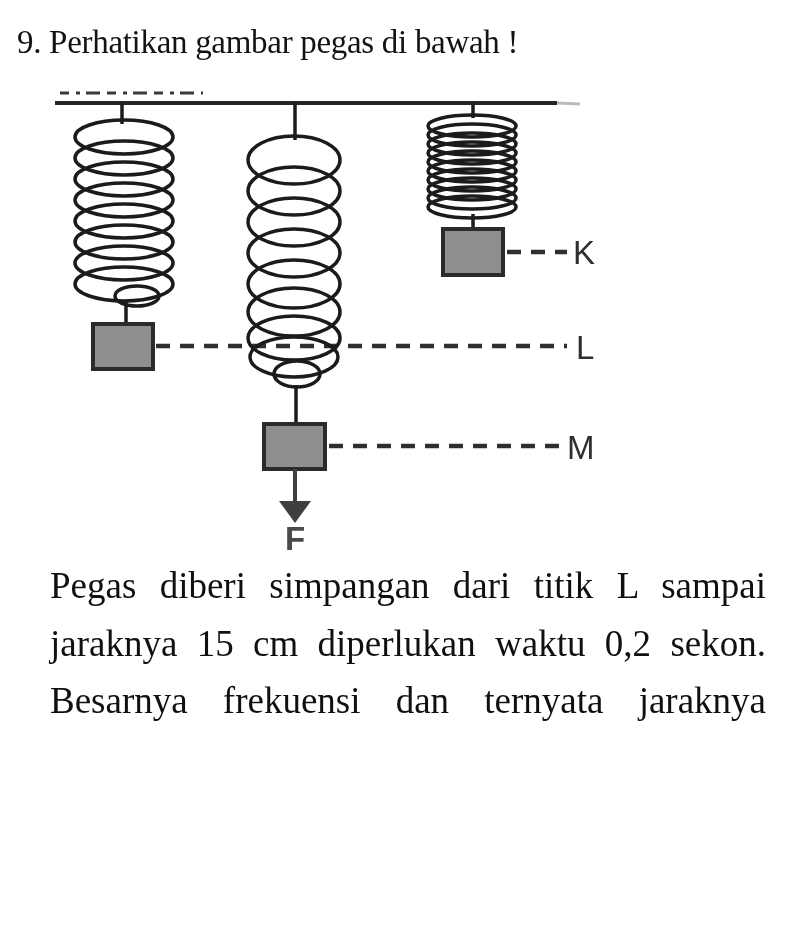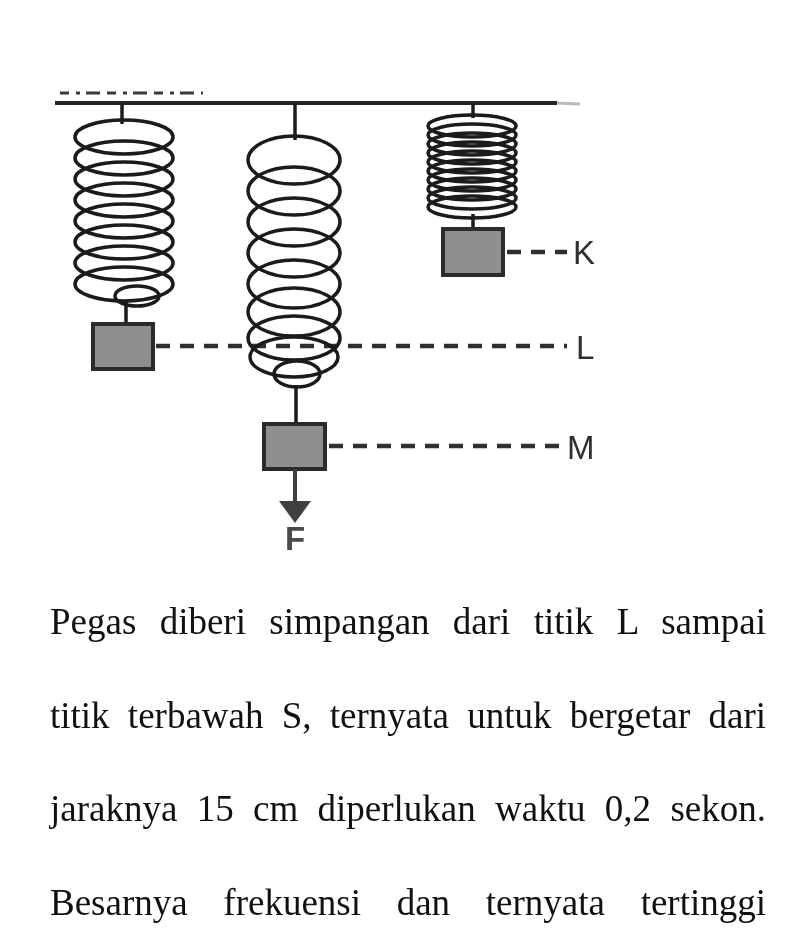--- a/index.html
+++ b/index.html
@@ -13,34 +13,35 @@
     position:absolute; left:17px; top:24px;
     font-size:33px; letter-spacing:-0.3px;
     white-space:nowrap; color:#131313;
   }
   .figure-svg { position:absolute; left:0; top:0; }
   .para {
     position:absolute; left:50px; top:557px; width:716px;
     font-size:37px; color:#101010;
   }
   .pline { height:57.5px; line-height:57.5px; overflow:visible; }
-  .pline.just { text-align:justify; text-align-last:justify;margin-top:36px; }
+  .pline.just { text-align:justify; text-align-last:justify; }
   .pline b { font-weight:normal; }
   
   .coil  { fill:none; stroke:#1b1b1b; stroke-width:3.5; }
   .rod   { stroke:#1b1b1b; stroke-width:3.5; }
   .guide { stroke:#2f2f2f; stroke-width:4.5; stroke-dasharray:14 10; }
   .ptlabel { font-family:"Liberation Sans", sans-serif; font-size:33px; fill:#2f2f2f; }
   .flabel  { font-family:"Liberation Sans", sans-serif; font-size:33px; font-weight:bold; fill:#4a4a4a; }
 </style>
 </head>
 <body>
 
 <div class="page">
 
+  <div class="title">9. Perhatikan gambar pegas di bawah !</div>
 
   <svg class="figure-svg" width="807" height="556" viewBox="0 0 807 556">
 
     <line x1="60" y1="93" x2="203" y2="93" stroke="#3a3a3a" stroke-width="3" stroke-dasharray="9 7 4 6 14 7"></line>
 
     <line x1="55" y1="103" x2="557" y2="103" stroke="#262626" stroke-width="4"></line>
     <line x1="557" y1="103" x2="580" y2="104" stroke="#bbbbbb" stroke-width="3"></line>
 
     <line class="guide" x1="156" y1="346" x2="567" y2="346"></line>
 
@@ -97,18 +98,17 @@
       <rect x="443" y="229" width="60" height="46" stroke-width="4" stroke="#2b2b2b" fill="#8f8f8f"></rect>
     </g>
 
     <text class="ptlabel" x="573" y="264">K</text>
     <text class="ptlabel" x="576" y="359">L</text>
     <text class="ptlabel" x="567" y="459">M</text>
   </svg>
 
   <div class="para">
     <div class="pline just">Pegas diberi simpangan dari titik L sampai</div>
-    <div class="pline just">titik terbawah S, ternyata untuk bergetar dari</div>
     <div class="pline just">jaraknya 15 cm diperlukan waktu 0,2 sekon.</div>
-    <div class="pline just"><span>Besarnya </span><b>frekuensi</b><span> dan ternyata </span><b>tertinggi</b></div>
+    <div class="pline just"><span>Besarnya </span><b>frekuensi</b><span> dan ternyata </span><b>jaraknya</b></div>
   </div>
 
 </div>
 
 </body></html>

